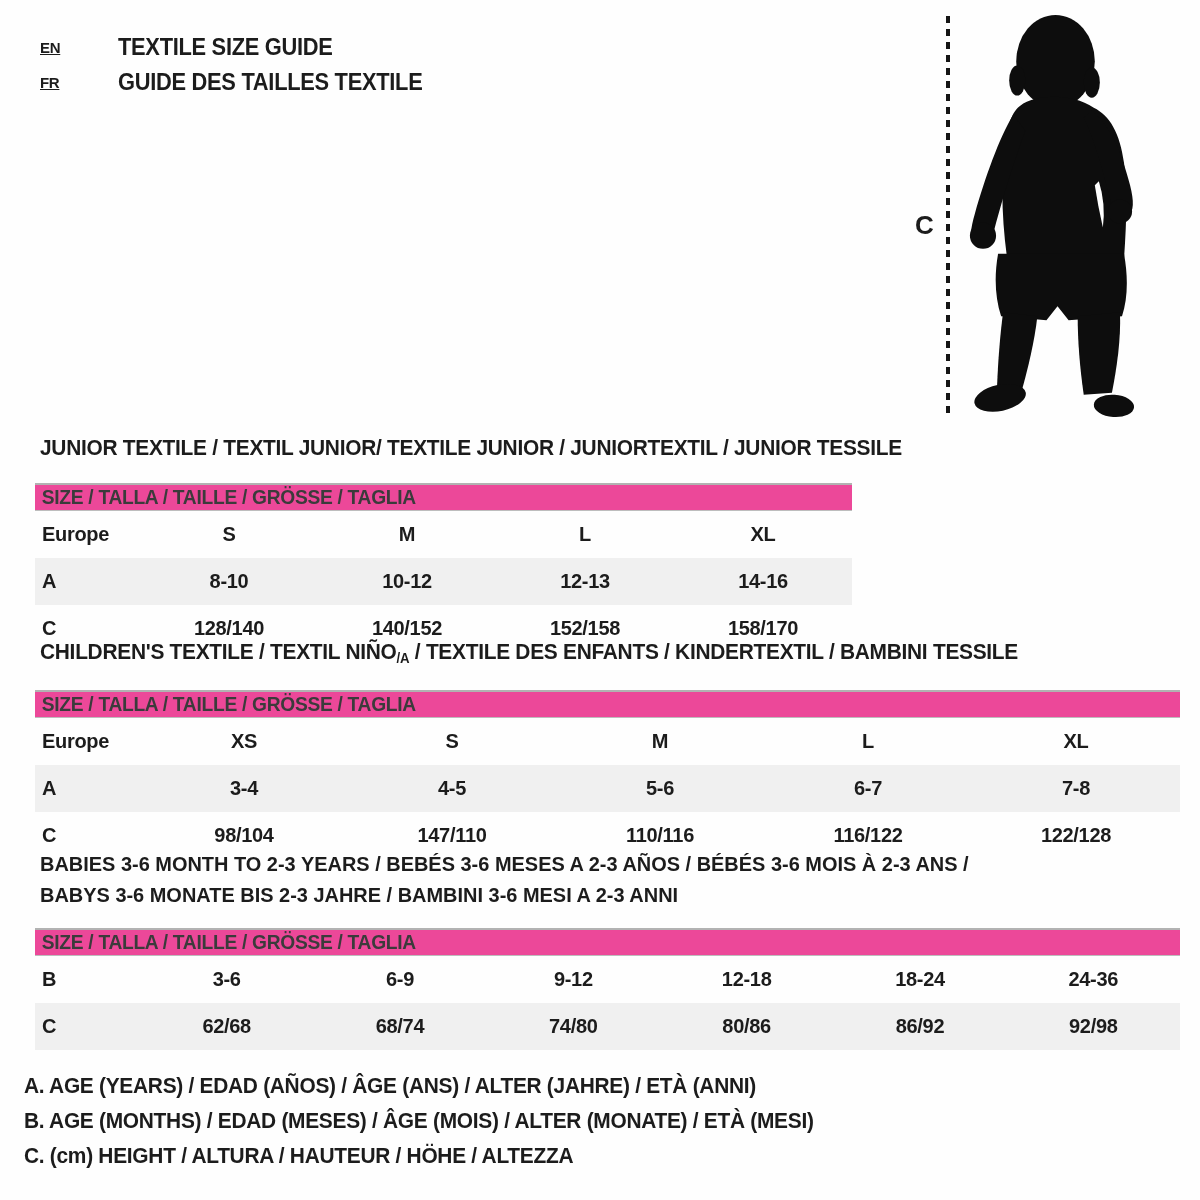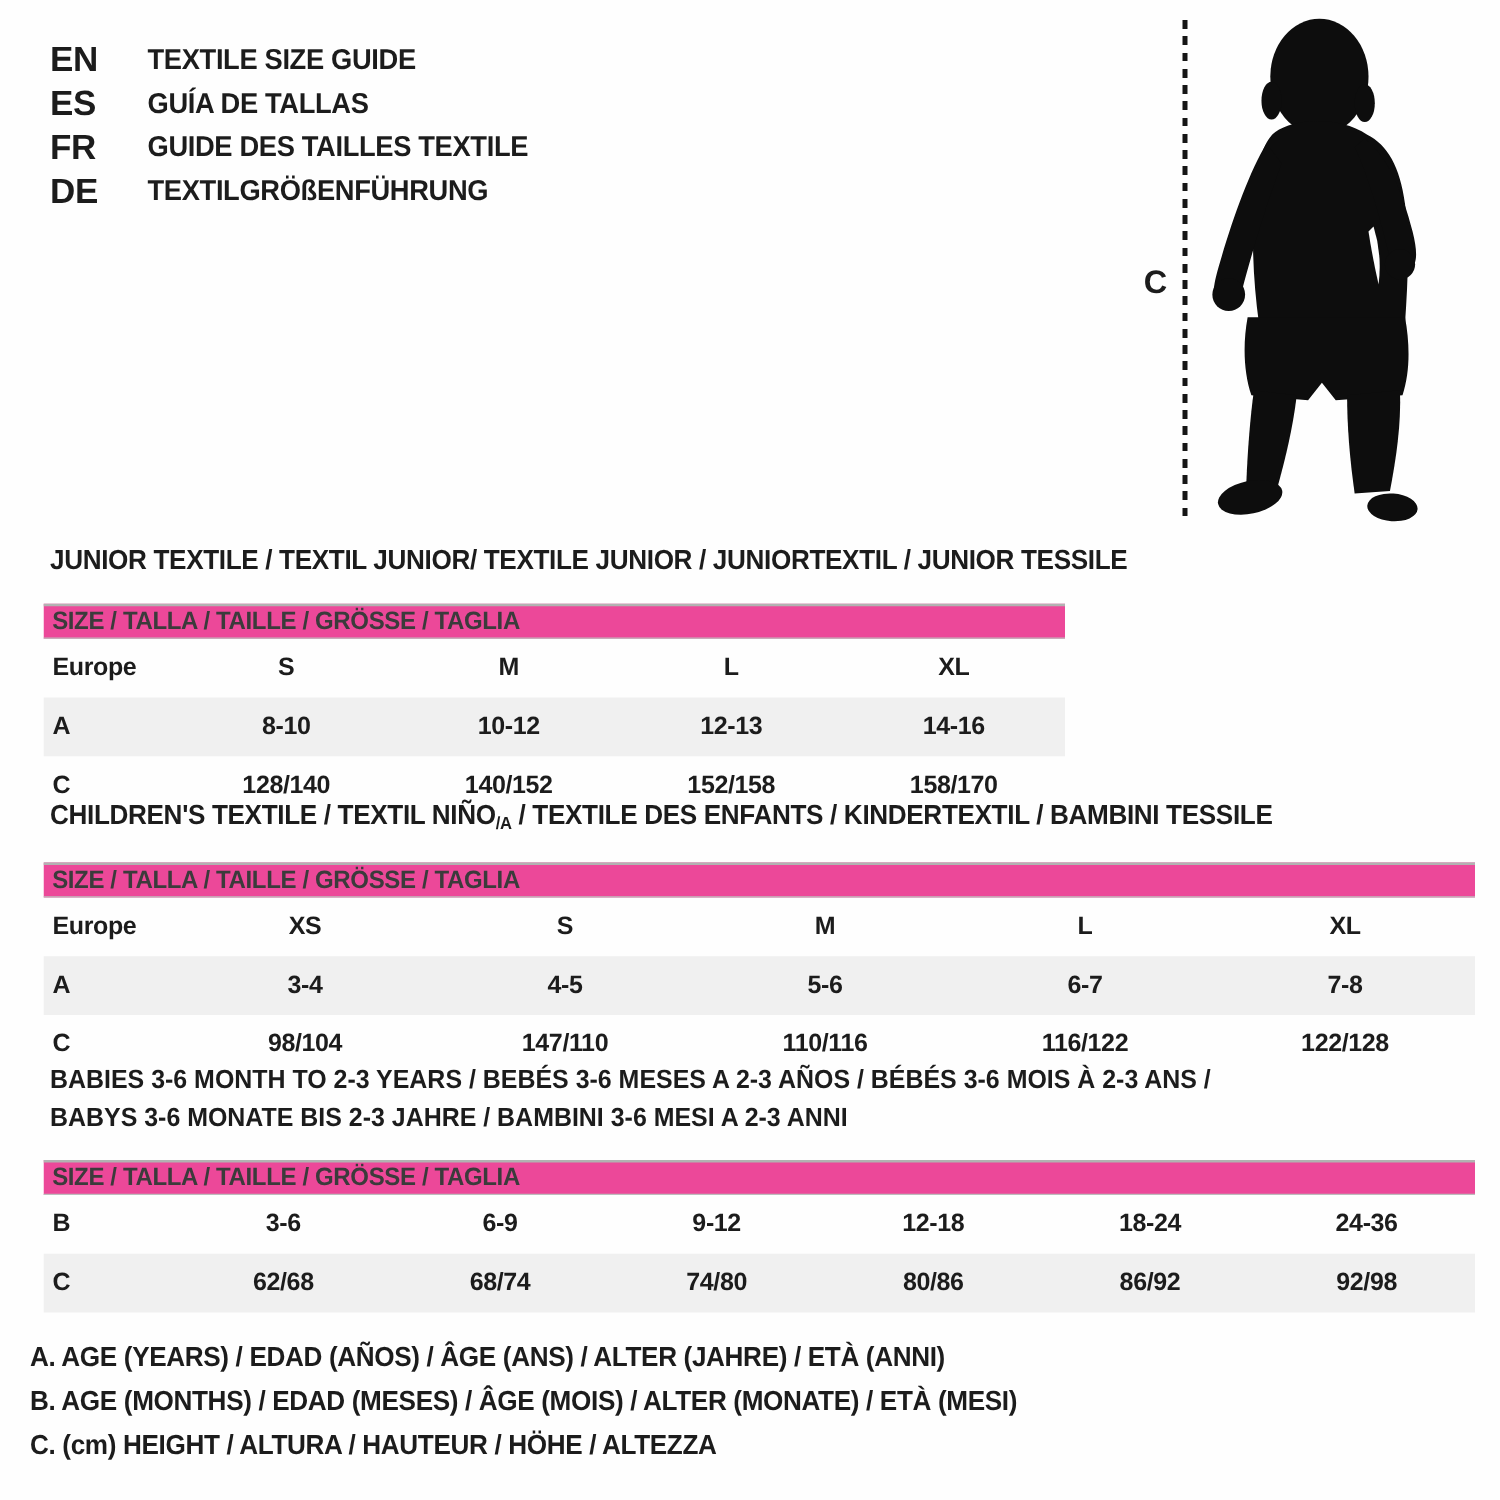--- a/index.html
+++ b/index.html
@@ -8,21 +8,21 @@
     font-family:"Liberation Sans","DejaVu Sans",sans-serif;
     font-weight:700;color:#1c1c1c;overflow:hidden;
     -webkit-font-smoothing:antialiased;
   }
   .abs{position:absolute;}
   .cond{transform:scaleX(0.95);transform-origin:0 50%;white-space:nowrap;}
 
   
   .lang-list{left:40px;top:30px;}
   .lang-row{display:flex;height:35px;align-items:center;}
-  .lang-code{width:78px;font-size:28px;letter-spacing:-0.3px;}
+  .lang-code{width:78px;font-size:15px;letter-spacing:-0.3px;text-decoration:underline;}
   .lang-title{font-size:23px;letter-spacing:-0.3px;white-space:nowrap;transform:scaleX(0.95);transform-origin:0 50%;}
 
   
   .dash-line{
     left:946px;top:16px;width:4px;height:402px;
     background:repeating-linear-gradient(to bottom,#151515 0 7px,transparent 7px 13px);
   }
   .c-label{left:915px;top:210px;font-size:26px;}
   .silhouette{left:963px;top:12px;}
 
@@ -50,30 +50,22 @@
 </style>
 </head>
 <body>
 
 <div class="abs lang-list">
   <div class="lang-row">
     <span class="lang-code">EN</span>
     <span class="lang-title">TEXTILE SIZE GUIDE</span>
   </div>
   <div class="lang-row">
-    <span class="lang-code">ES</span>
-    <span class="lang-title">GUÍA DE TALLAS</span>
-  </div>
-  <div class="lang-row">
     <span class="lang-code">FR</span>
     <span class="lang-title">GUIDE DES TAILLES TEXTILE</span>
-  </div>
-  <div class="lang-row">
-    <span class="lang-code">DE</span>
-    <span class="lang-title">TEXTILGRÖßENFÜHRUNG</span>
   </div>
 </div>
 
 <div class="abs dash-line"></div>
 <div class="abs c-label">C</div>
 <svg class="abs silhouette" width="180" height="408" viewBox="0 0 175 405">
   <g fill="#0d0d0d">
     <ellipse cx="90" cy="49" rx="39" ry="46"></ellipse>
     <ellipse cx="52" cy="68" rx="8" ry="15"></ellipse>
     <ellipse cx="126" cy="70" rx="8" ry="15"></ellipse>

